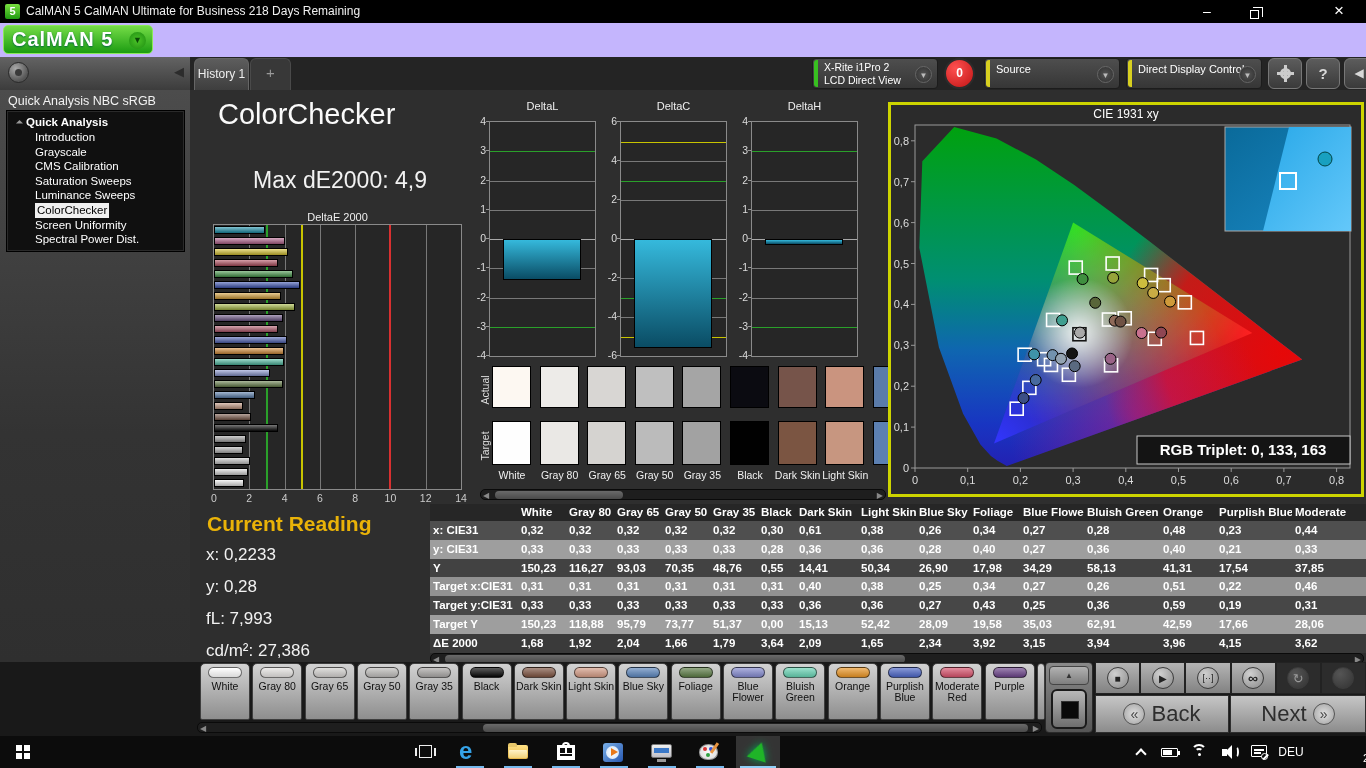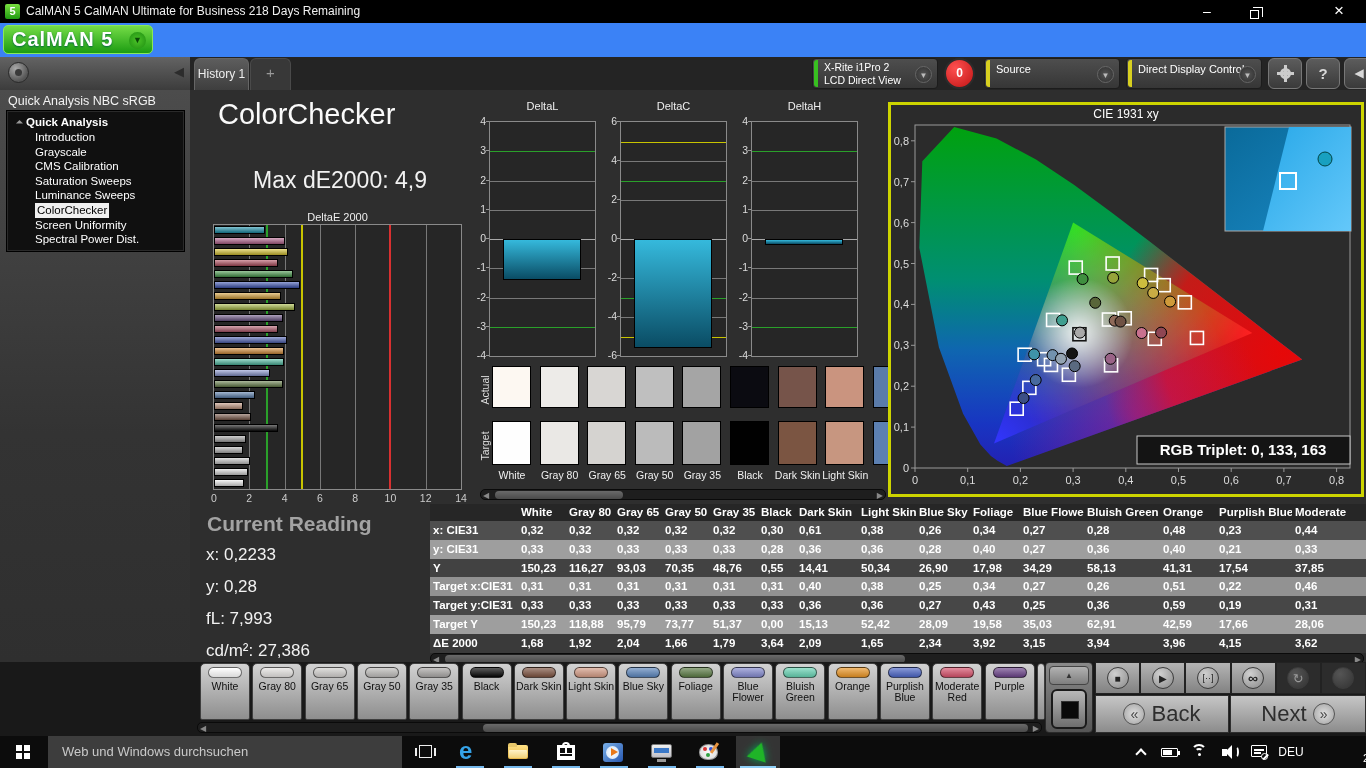--- a/index.html
+++ b/index.html
@@ -11,21 +11,21 @@
   
   .titlebar{position:absolute;left:0;top:0;width:1366px;height:23px;background:#000;color:#fff;}
   .app-icon5{position:absolute;left:5px;top:4px;width:15px;height:15px;background:linear-gradient(#7ae040,#1f9a10);
              border-radius:2px;color:#fff;font-size:11px;font-weight:bold;text-align:center;line-height:15px;}
   .win-title{position:absolute;left:26px;top:0;line-height:23px;font-size:12px;color:#f0f0f0;white-space:nowrap;}
   .wc-btn{position:absolute;top:0;width:34px;height:23px;text-align:center;line-height:22px;color:#fff;font-size:14px;}
   .wc-restore-glyph{display:inline-block;width:9px;height:9px;border:1px solid #fff;position:relative;top:3px;background:#000;}
   .wc-restore-glyph:before{content:"";position:absolute;left:2px;top:-4px;width:9px;height:9px;border:1px solid #fff;border-bottom:none;border-left:none;}
 
   
-  .logobar{position:absolute;left:0;top:23px;width:1366px;height:34px;background:#3b82f6;}
+  .logobar{position:absolute;left:0;top:23px;width:1366px;height:34px;background:#c4b5fd;}
   .logo{position:absolute;left:3px;top:2px;width:150px;height:29px;border-radius:5px;
         background:linear-gradient(#74dc46,#1c9c12);border:1px solid #8ae858;color:#fff;}
   .logo-text{position:absolute;left:8px;top:2px;font-size:20px;font-weight:bold;letter-spacing:1px;
              color:#fff;text-shadow:0 1px 2px #064;}
   .logo-chevron{position:absolute;right:6px;top:6px;width:17px;height:17px;border-radius:50%;
                 background:radial-gradient(#4cc428,#1c8c10);color:#0a4a06;font-size:9px;text-align:center;line-height:17px;}
 
   
   .topbar{position:absolute;left:0;top:57px;width:1366px;height:33px;background:#242424;}
   .topbar-cap{position:absolute;left:0;top:0;width:190px;height:33px;background:linear-gradient(#636363,#3c3c3c);}
@@ -90,21 +90,21 @@
   
   .sb-track{position:absolute;background:#1e1e1e;border-radius:5px;border:1px solid #0a0a0a;}
   .sb-thumb{position:absolute;background:linear-gradient(#6a6a6a,#4a4a4a);border-radius:4px;}
   .sb-arrow{position:absolute;color:#888;font-size:8px;line-height:10px;}
 
   
   #cie-panel{position:absolute;left:888px;top:102px;width:476px;height:395px;border:3px solid #cdd400;background:#2b2b2b;}
   #cie-title{position:absolute;left:0;top:2px;width:470px;text-align:center;font-size:12px;color:#fff;}
 
   
-  .cr-title{position:absolute;left:207px;top:512px;font-size:21px;font-weight:bold;color:#a3a3a3;}
+  .cr-title{position:absolute;left:207px;top:512px;font-size:21px;font-weight:bold;color:#eab308;}
   .cr-line{position:absolute;left:206px;font-size:17px;color:#f2f2f2;}
 
   
   #table-area{position:absolute;left:430px;top:504px;width:936px;height:162px;overflow:hidden;}
   .trow{position:absolute;left:0;display:flex;width:960px;}
   .tcell{flex:none;font-size:11.5px;font-weight:bold;color:#fff;padding-left:3px;overflow:hidden;white-space:nowrap;}
 
   
   .bottombar{position:absolute;left:0;top:662px;width:1366px;height:74px;background:#191919;}
   .patch-btn{position:absolute;top:1px;width:50px;height:57px;border-radius:5px 5px 2px 2px;
@@ -816,23 +816,20 @@
 
   <div class="taskbar">
     <div class="tb-cell start-btn">
       <div class="win-logo">
         <i style="left:0;top:0;"></i>
           <i style="left:8px;top:0;"></i>
           <i style="left:0;top:8px;"></i>
           <i style="left:8px;top:8px;"></i>
       </div>
     </div>
-    <div class="tb-cell tb-search">
-      <span>Web und Windows durchsuchen</span>
-    </div>
     <div class="tb-cell taskview">
       <span class="tv-box"></span>
       <span class="tv-b" style="left:11px;"></span>
         <span class="tv-b" style="left:30px;"></span>
     </div>
 
     <div class="tb-cell tb-app" style="left:448px;">
       <span style="position:absolute;left:11px;top:1px;font-size:24px;font-weight:bold;color:#35a3e8;">e</span>
       <span class="tb-underline"></span>
     </div>

